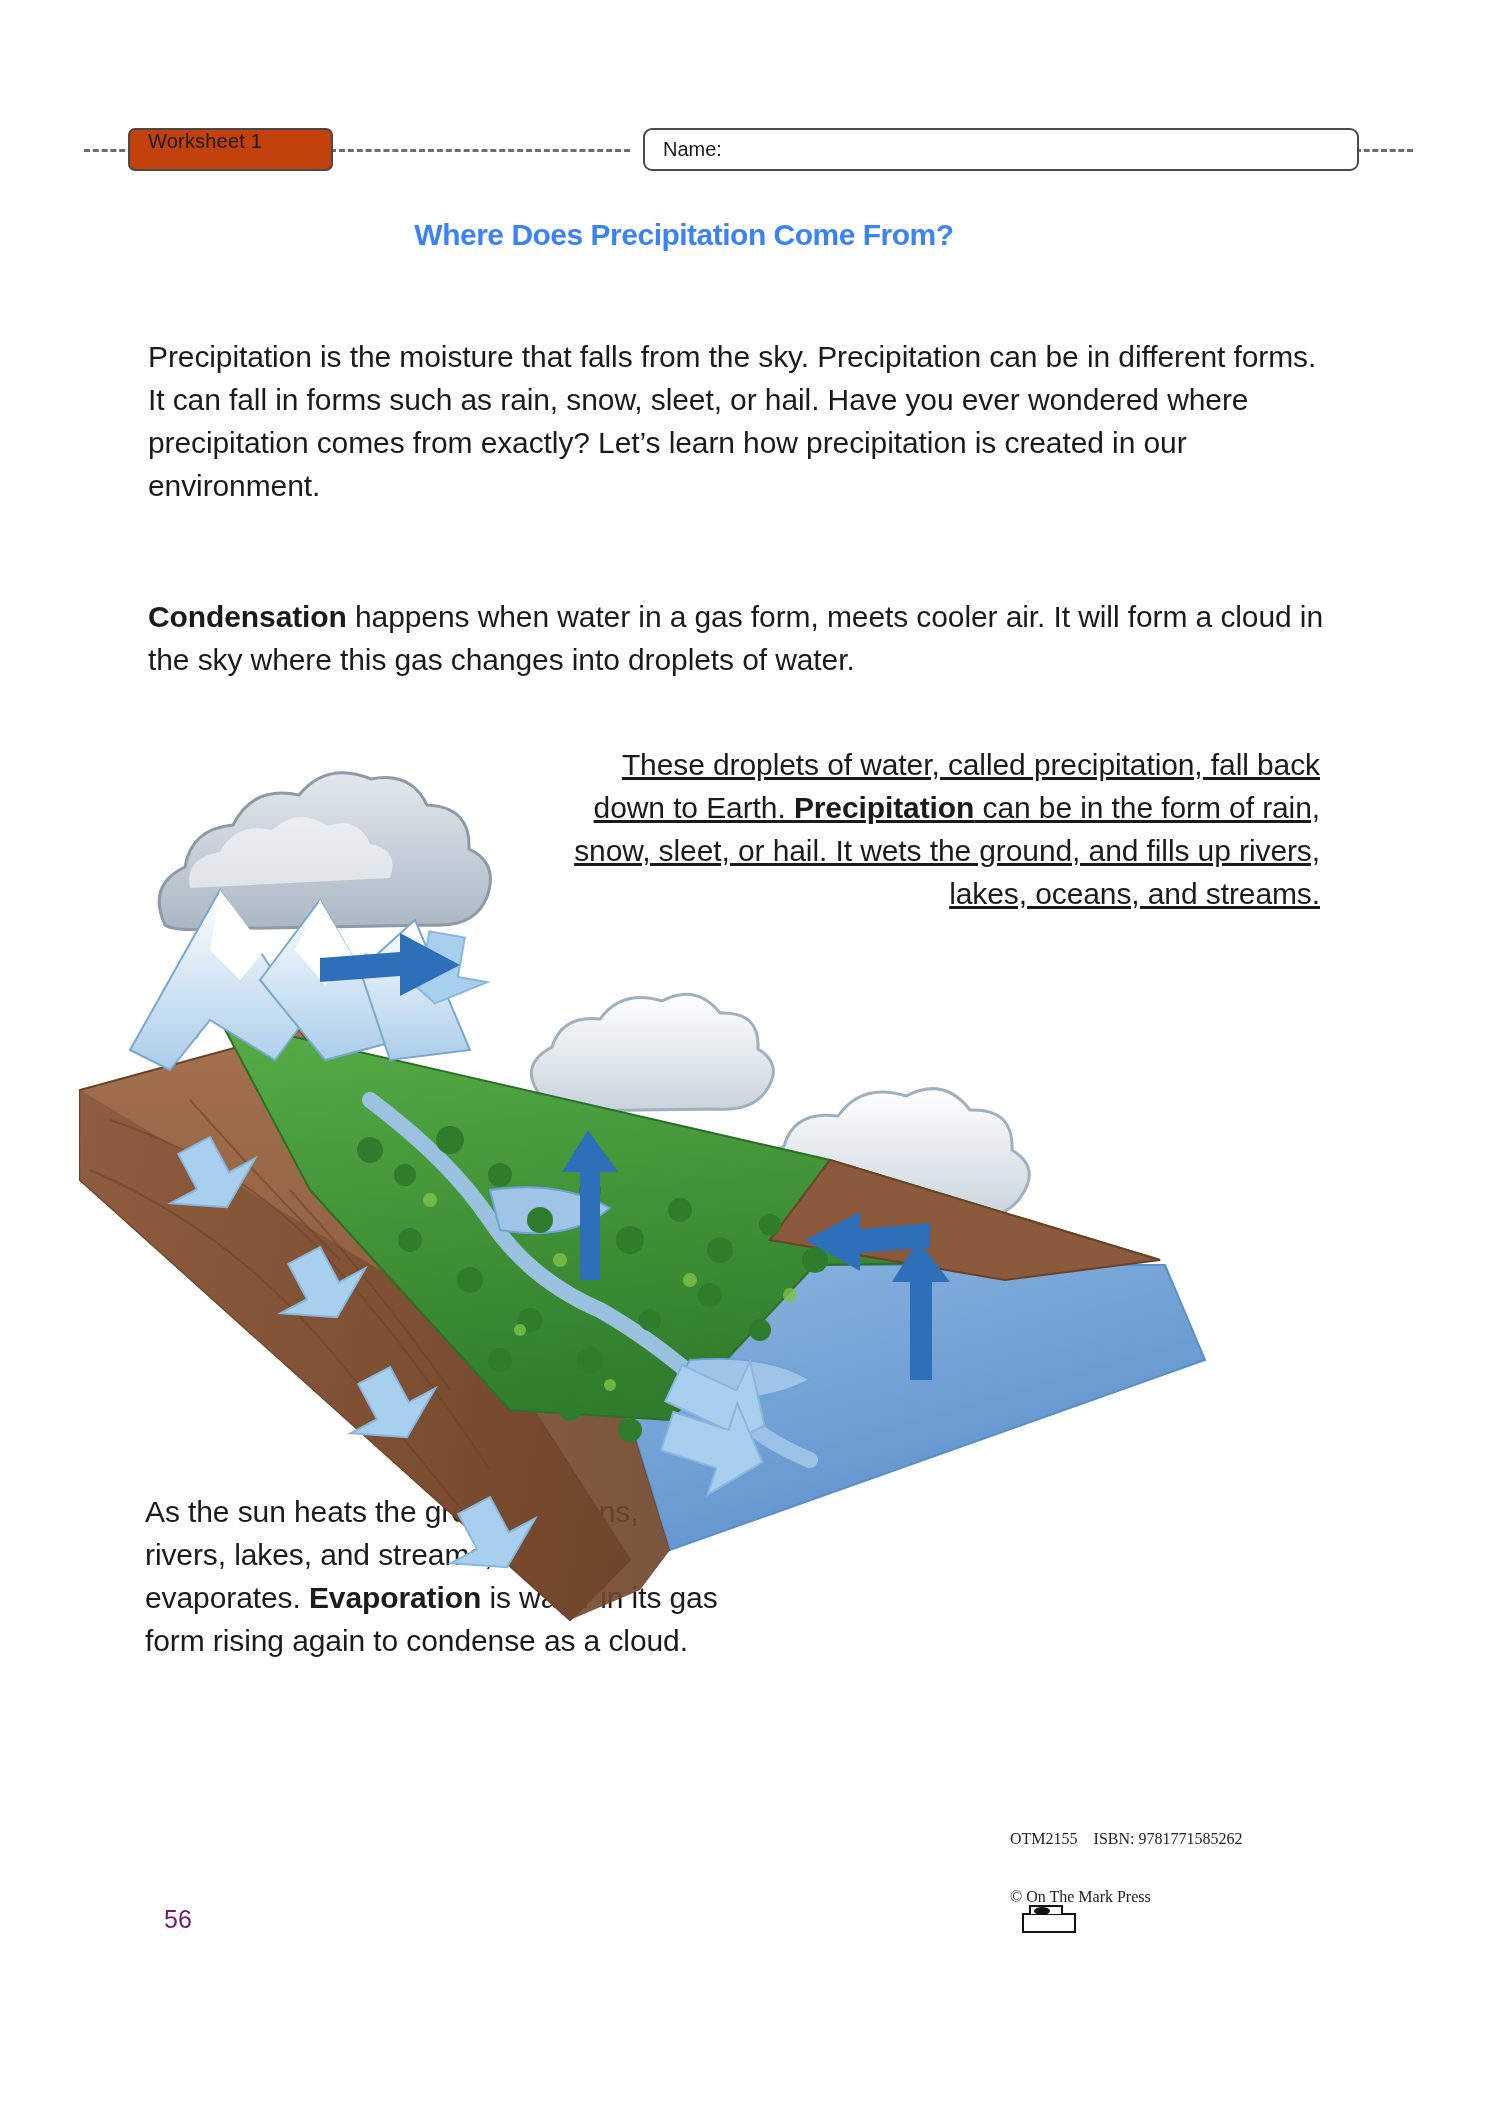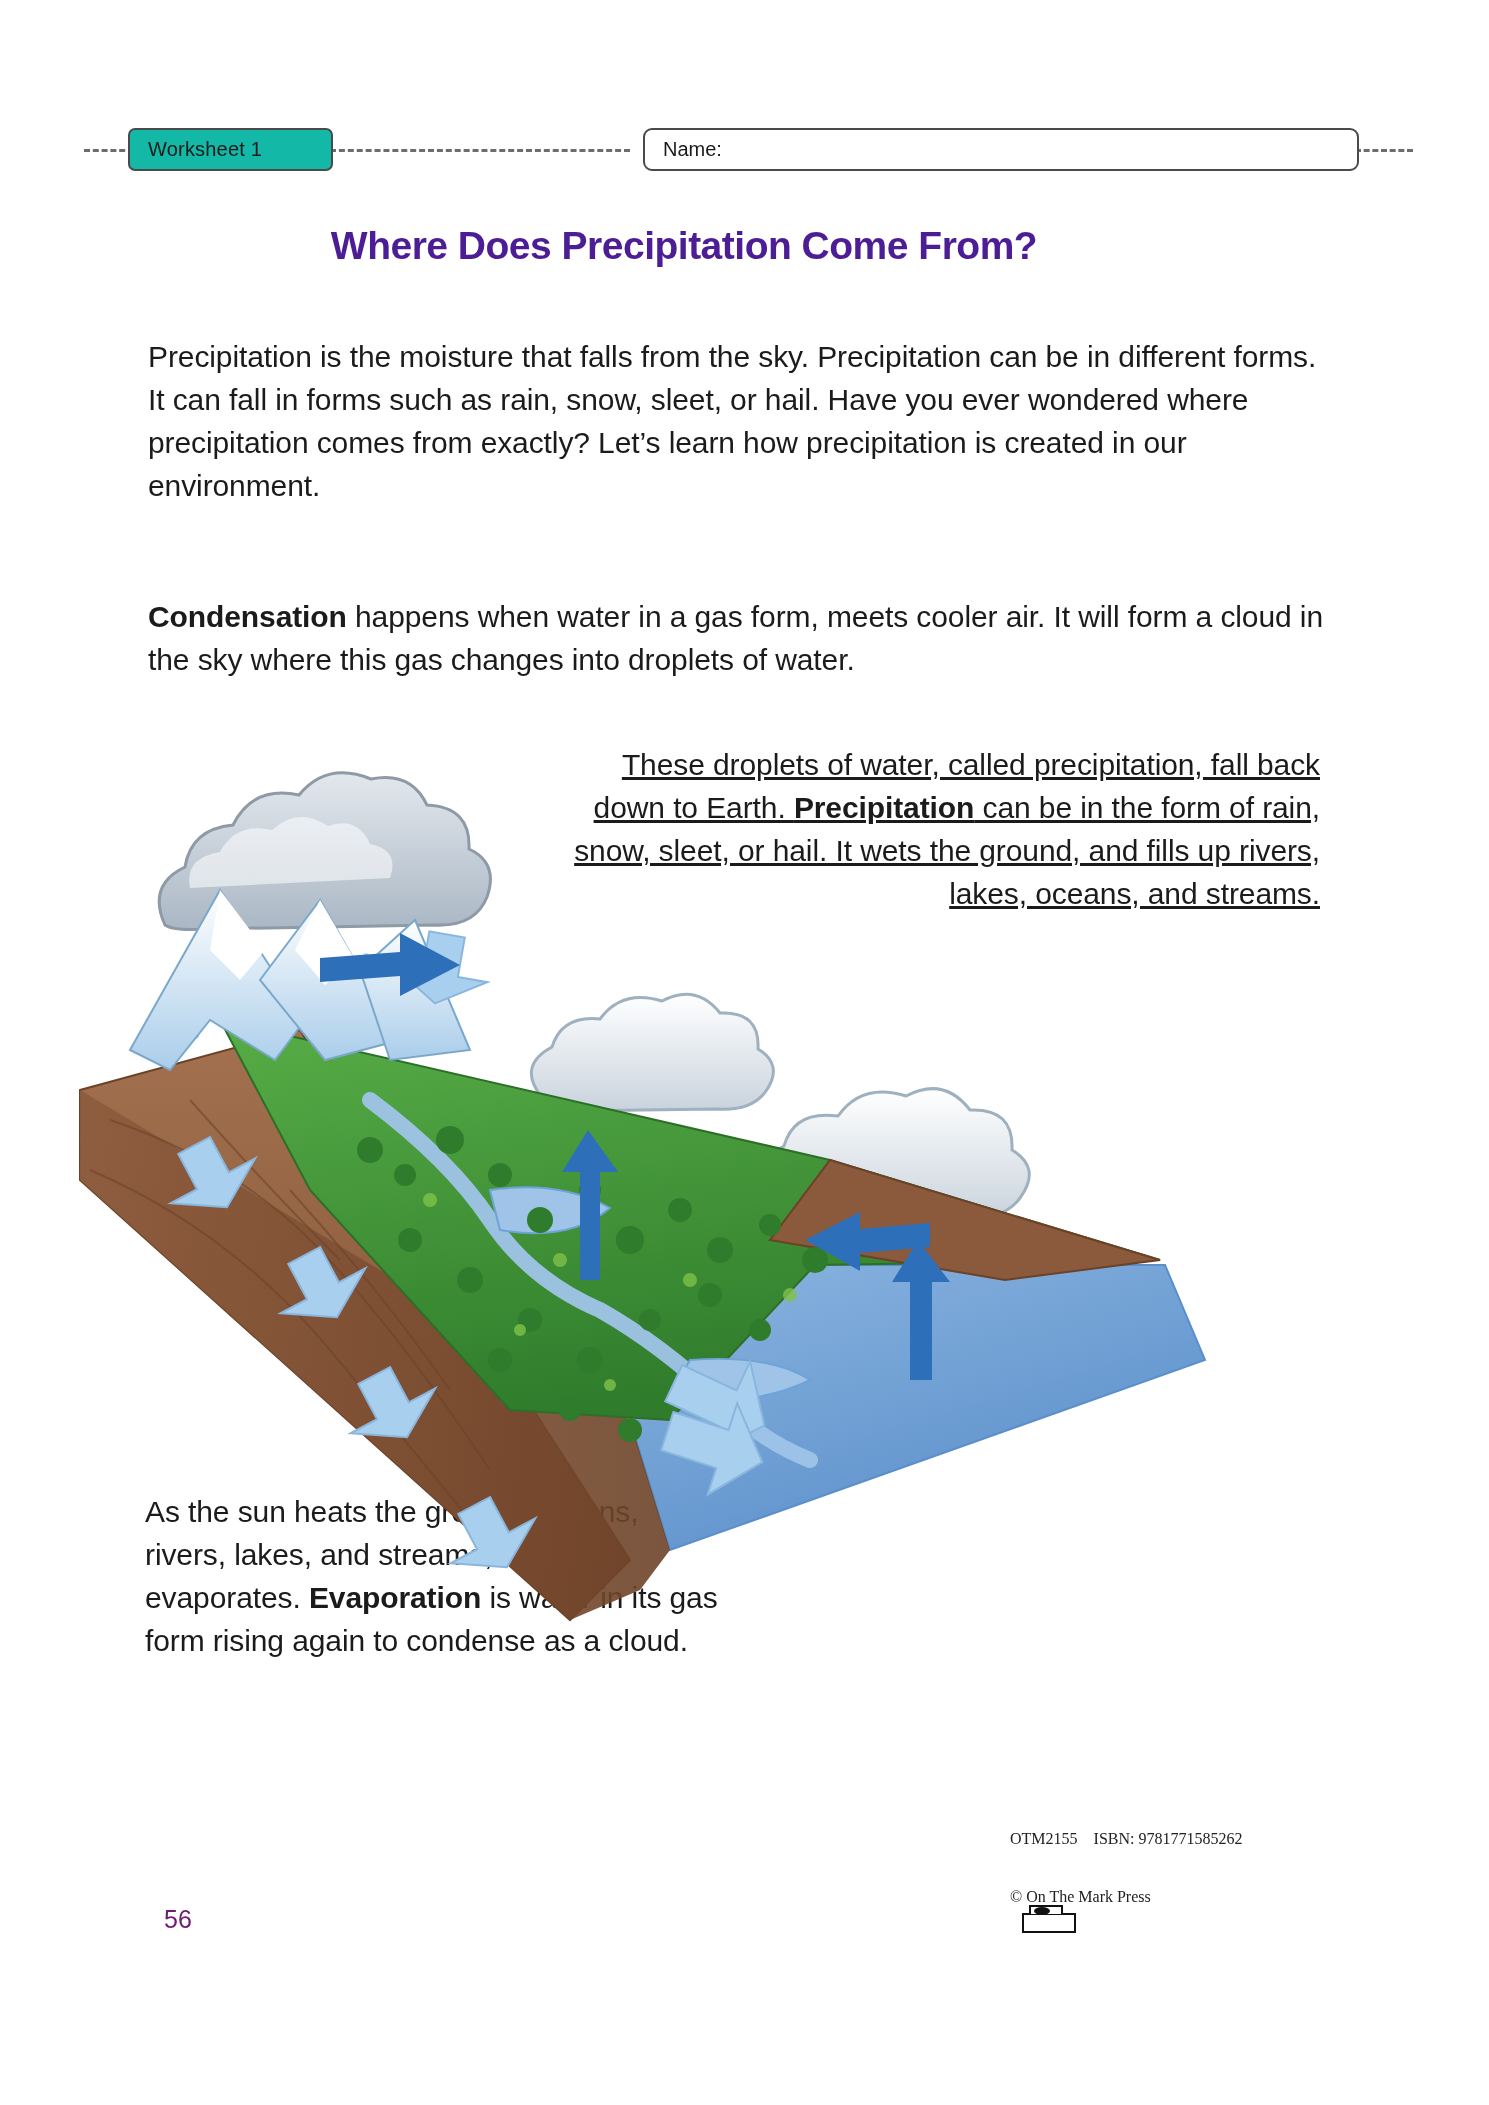--- a/index.html
+++ b/index.html
@@ -35,23 +35,22 @@
   .dash-right { left: 1355px; width: 58px; }
 
   .worksheet-box {
     position: absolute;
     left: 128px;
     top: 8px;
     width: 205px;
     height: 43px;
     border: 2px solid #4a4a4a;
     border-radius: 7px;
-    background: #14b8a6;
+    background: #c2410c;
     display: flex;
-    align-items: center;
     padding-left: 18px;
     box-sizing: border-box;
     font-size: 20px;
     letter-spacing: .2px;
   }
   .name-box {
     position: absolute;
     left: 643px;
     top: 8px;
     width: 716px;
@@ -66,24 +65,24 @@
     font-size: 20px;
   }
 
   
   .title {
     position: absolute;
     left: 0;
     top: 198px;
     width: 1368px;
     text-align: center;
-    font-size: 39px;
+    font-size: 30px;
     font-weight: bold;
     letter-spacing: -0.5px;
-    color: #4c1d95;
+    color: #3b82f6;
   }
 
   
   .para {
     position: absolute;
     font-size: 30px;
     line-height: 1.43;
     color: #1b1b1b;
     letter-spacing: -0.1px;
     margin-top: 31px;

